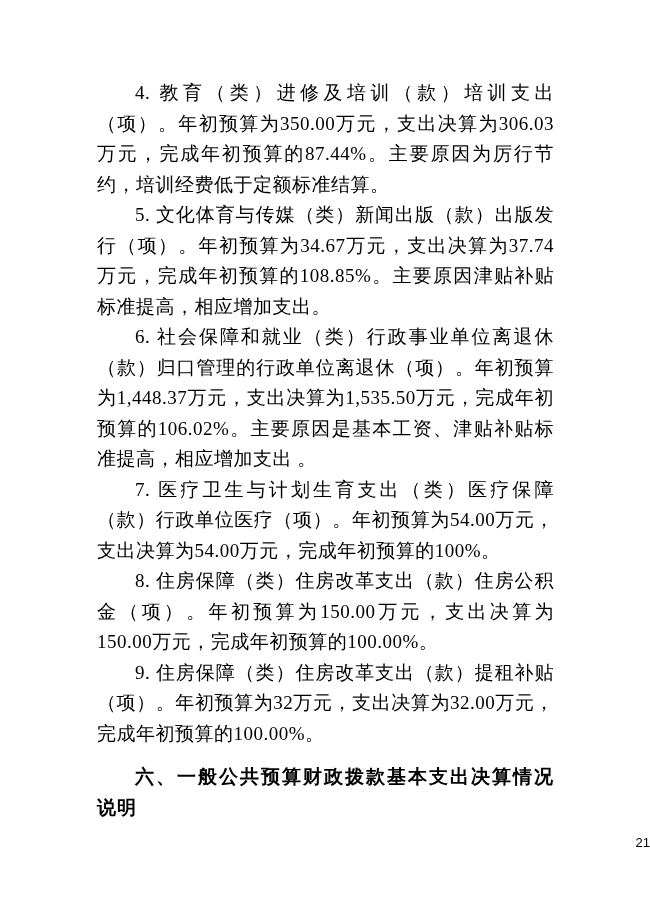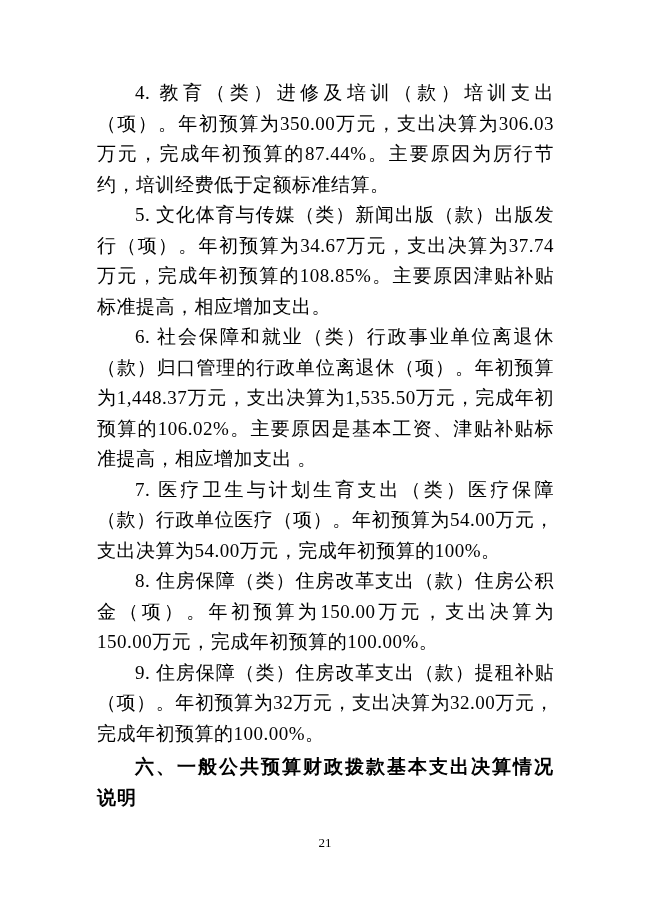--- a/index.html
+++ b/index.html
@@ -25,37 +25,37 @@
     line-height: 30.5px;
     text-align: justify;
     letter-spacing: 0.5px;
   }
   .content p {
     margin: 0;
     padding: 0;
     text-indent: 2em;
   }
   .content h2 {
-    margin: 2px 0 0 0;
+    margin: 12px 0 0 0;
     padding: 0;
     text-indent: 2em;
     font-size: 19px;
     line-height: 31px;
     font-weight: bold;
     font-family: "Liberation Sans", "DejaVu Sans", sans-serif;
     letter-spacing: 1px;
   }
   .footer {
     position: absolute;
     left: 0;
     top: 835px;
     width: 650px;
-    text-align: center;
+    text-align: right;
     font-size: 13px;
-    font-family: Liberation Serif, serif;
+    font-family: Liberation Sans, sans-serif;
     color: #000000;
   }
 </style>
 </head>
 <body>
 
 <div class="page">
   <div class="content">
     <p>4. 教育（类）进修及培训（款）培训支出（项）。年初预算为350.00万元，支出决算为306.03万元，完成年初预算的87.44%。主要原因为厉行节约，培训经费低于定额标准结算。</p>
     <p>5. 文化体育与传媒（类）新闻出版（款）出版发行（项）。年初预算为34.67万元，支出决算为37.74万元，完成年初预算的108.85%。主要原因津贴补贴标准提高，相应增加支出。</p>

